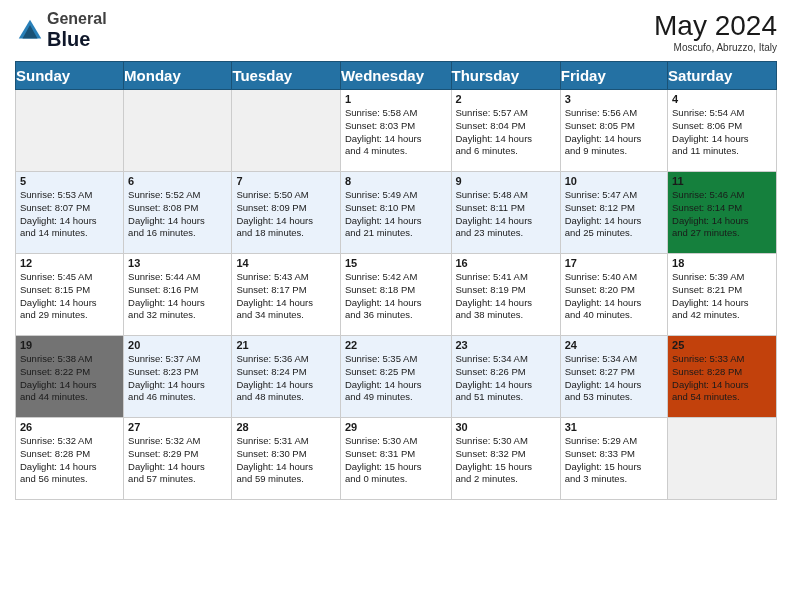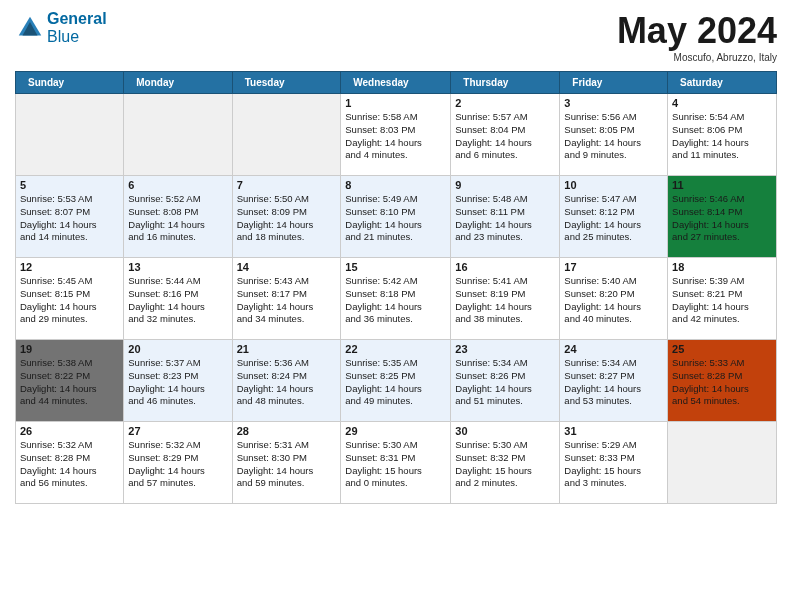--- a/index.html
+++ b/index.html
@@ -28,39 +28,39 @@
     }
     .logo-icon {
       width: 30px;
       height: 30px;
       margin-right: 2px;
     }
     .title-section {
       text-align: right;
     }
     .month-year {
-      font-size: 36px;
-      font-weight: bold;
+      font-size: 28px;
+      font-weight: normal;
       color: #1a1a1a;
     }
     .location {
       font-size: 10px;
       color: #333;
     }
     .calendar {
       width: 100%;
       border-collapse: collapse;
       font-size: 10px;
     }
     .calendar th {
       background: #2471a3;
       color: #fff;
-      padding: 5px 12px;
+      padding: 5px 0;
       text-align: left;
-      font-size: 10px;
+      font-size: 15px;
       font-weight: bold;
       border: 1px solid #1a5276;
     }
     .calendar td {
       border: 1px solid #ccc;
       vertical-align: top;
       padding: 3px 4px;
       width: 113px;
       height: 82px;
       background: #fff;
@@ -91,22 +91,22 @@
 <body>
 
 <div class="page">
   <div class="header">
     <div class="logo">
       <svg class="logo-icon" viewBox="0 0 40 40">
         <polygon points="20,5 35,30 5,30" fill="#2980b9"></polygon>
         <polygon points="20,12 30,30 10,30" fill="#1a5276"></polygon>
       </svg>
       <div>
-        <div style="font-size:16px;font-weight:bold;color:#0369a1;">General</div>
-        <div style="font-size:16px;font-weight:normal;color:#0369a1;">Blue</div>
+        <div style="font-size:16px;font-weight:bold;color:#404040;">General</div>
+        <div style="font-size:20px;font-weight:bold;color:#0f172a;">Blue</div>
       </div>
     </div>
     <div class="title-section">
       <div class="month-year">May 2024</div>
       <div class="location">Moscufo, Abruzzo, Italy</div>
     </div>
   </div>
 
   <table class="calendar">
     <thead>

